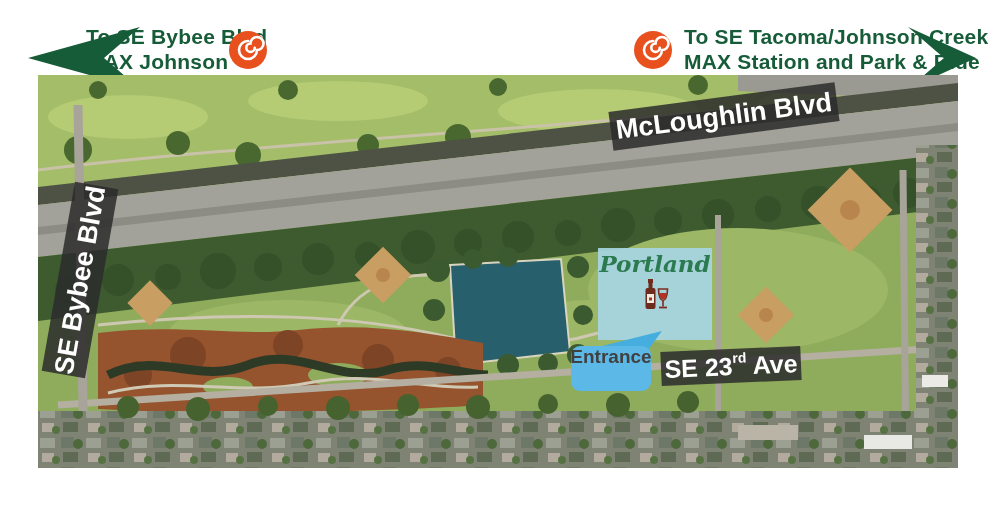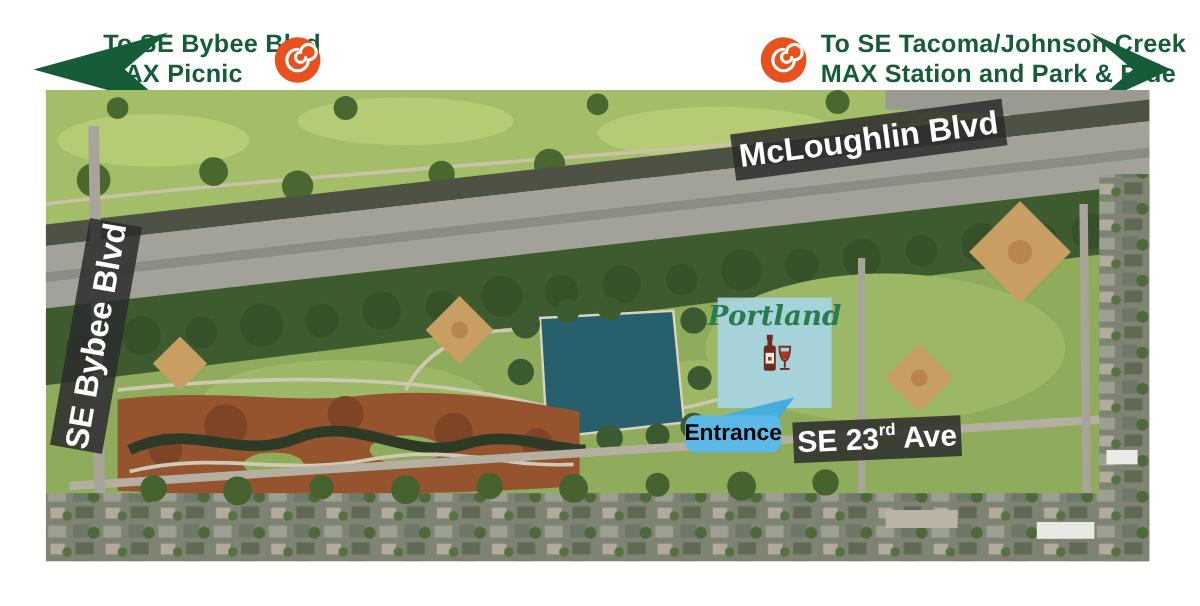--- a/index.html
+++ b/index.html
@@ -20,47 +20,47 @@
     position:absolute;background:rgba(43,43,43,0.85);color:#ffffff;font-weight:bold;
     display:flex;align-items:center;justify-content:center;white-space:pre;
   }
   .band.mcloughlin{left:610px;top:97px;width:228px;height:39px;font-size:27px;transform:rotate(-7.5deg);}
   .band.bybee{left:-16px;top:258px;width:192px;height:44px;font-size:27px;transform:rotate(-80deg);transform-origin:50% 50%;position:absolute;}
   .bybee-wrap{position:absolute;left:0;top:0;}
   .band.se23rd{left:661px;top:349px;width:140px;height:34px;font-size:25px;transform:rotate(-2.5deg);}
   .band.se23rd .sup{font-size:14px;position:relative;top:-8px;}
   
   .logo-panel{
-    position:absolute;left:598px;top:248px;width:95px;height:92px;
+    position:absolute;left:598px;top:248px;width:114px;height:92px;
     background:rgba(167,213,227,0.92);display:flex;flex-direction:column;align-items:center;
   }
   .logo-script{
     font-family:"DejaVu Serif",serif;font-style:italic;font-weight:bold;
     color:#2b7a50;font-size:23px;line-height:.95;text-align:center;margin-top:5px;
   }
   
   .entrance-pointer{position:absolute;left:560px;top:325px;}
   .entrance-pill{
-    position:absolute;left:571px;top:346px;width:80px;height:31px;border-radius:9px;
-    background:#5cb8e6;color:#000000;font-size:19px;font-weight:bold;
-    display:flex;align-items:center;justify-content:center;
+    position:absolute;left:571px;top:346px;width:80px;height:45px;border-radius:9px;
+    background:#5cb8e6;color:#404040;font-size:19px;font-weight:bold;
+    display:flex;align-items:flex-start;justify-content:center;
   }
 </style>
 </head>
 <body>
 
 <div class="page">
 
   <svg class="arrow-svg" style="left:28px;top:27px" width="112" height="62" viewBox="0 0 112 62">
     <polygon points="0,31 112,0 76,31 112,62" fill="#175c38"></polygon>
   </svg>
 
   <div class="dir-text left">
     <div>To SE Bybee Blvd</div>
-    <div>MAX Picnic</div>
+    <div>MAX Johnson</div>
   </div>
 
   <svg class="max-icon" style="left:228px;top:30px" viewBox="0 0 40 40">
     <circle cx="20" cy="20" r="19" fill="#e8501e"></circle>
     <path d="M20,11 a9,9 0 1 0 9,9 a6.5,6.5 0 1 0 -6.5,-6.5 a4.2,4.2 0 1 0 4.2,4.2" fill="none" stroke="#ffffff" stroke-width="2.6" stroke-linecap="round"></path>
   </svg>
 
   <svg class="max-icon" style="left:633px;top:30px" viewBox="0 0 40 40">
     <circle cx="20" cy="20" r="19" fill="#e8501e"></circle>
     <path d="M20,11 a9,9 0 1 0 9,9 a6.5,6.5 0 1 0 -6.5,-6.5 a4.2,4.2 0 1 0 4.2,4.2" fill="none" stroke="#ffffff" stroke-width="2.6" stroke-linecap="round"></path>

